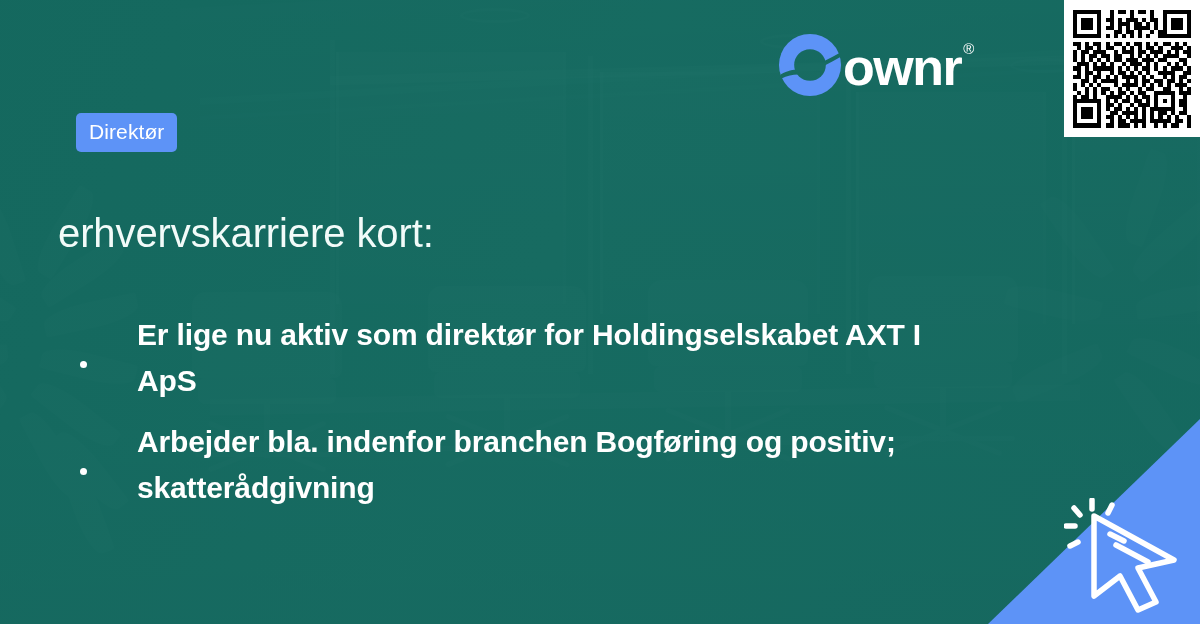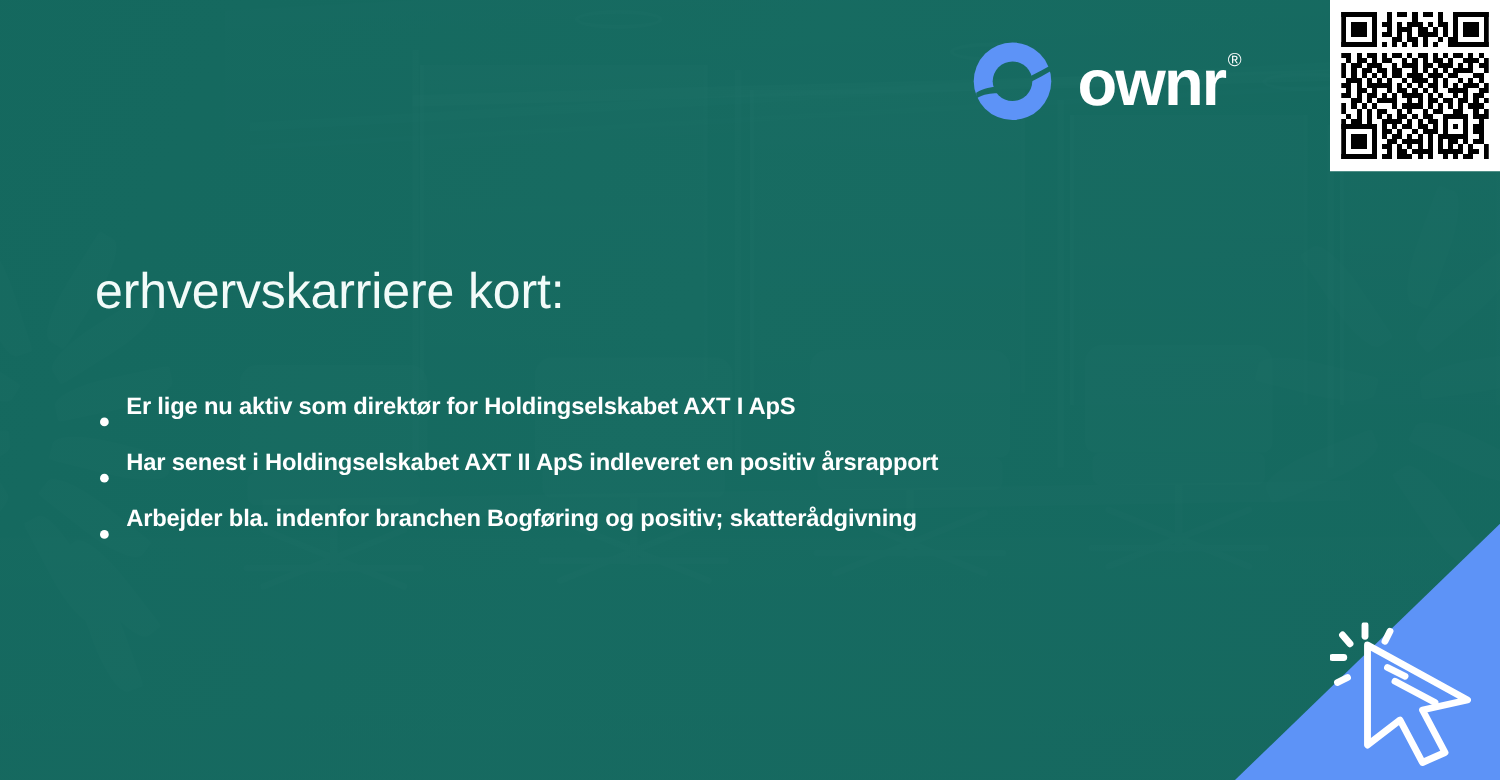--- a/index.html
+++ b/index.html
@@ -133,53 +133,54 @@
   .title {
     position:absolute; left:74px; top:158px;
     color:#ffffff;
     font-size:43px;
     font-weight:bold;
     letter-spacing:-.3px;
     line-height:1.05;
     white-space:nowrap;
   }
   .subtitle {
-    position:absolute; left:76px; top:211px;
+    position:absolute; left:58px; top:211px;
     color:#f2fbf9;
     font-size:40px;
     font-weight:normal;
     letter-spacing:-.1px;
     line-height:1.1;
     white-space:nowrap;
   }
 
   .bullets { position:absolute; left:76px; top:312px; width:940px; }
   .bullet {
     display:flex;
-    align-items:flex-end;
+    align-items:center;
     color:#ffffff;
-    font-size:19px;
+    font-size:30px;
     font-weight:bold;
     line-height:1.52;
     margin-bottom:16px;
     letter-spacing:-.15px;
+    gap:36px;
   }
   .bullet .dot {
     flex:0 0 auto;
     width:7px; height:7px;
     border-radius:50%;
     background:#ffffff;
     margin:13px 14px 0 4px;
   }
   .bullet .btext { flex:1 1 auto; max-width:800px; }
 
   
   .logo {
     position:absolute; left:777px; top:32px;
-    display:flex; align-items:center; gap:19px;
+    display:flex; align-items:center; 
   }
   .logo-mark { width:66px; height:66px; flex:0 0 auto; }
   .logo-word {
     color:#ffffff;
     font-size:52px;
     font-weight:bold;
     letter-spacing:-1.5px;
     line-height:1;
     position:relative;
     top:2px;
@@ -301,34 +302,31 @@
       <div class="leaf" style="left:40px; top:72px;  transform:rotate(-166deg);"></div>
       <div class="leaf" style="left:42px; top:112px; transform:rotate(158deg);"></div>
     </div>
   </div>
 
   <div class="tint"></div>
   <div class="tint2"></div>
 
   <div class="content">
 
+    <div class="badge">Direktør</div>
 
     <div class="subtitle">erhvervskarriere kort:</div>
 
     <div class="bullets">
 
       <div class="bullet">
         <span class="dot"></span>
         <span class="btext">Er lige nu aktiv som direktør for Holdingselskabet AXT I ApS</span>
       </div>
 
-      <div class="bullet">
-        <span class="dot"></span>
-        <span class="btext">Har senest i Holdingselskabet AXT II ApS indleveret en positiv årsrapport</span>
-      </div>
 
       <div class="bullet">
         <span class="dot"></span>
         <span class="btext">Arbejder bla. indenfor branchen Bogføring og positiv; skatterådgivning</span>
       </div>
 
     </div>
 
     <div class="logo">
       <span class="logo-mark">

